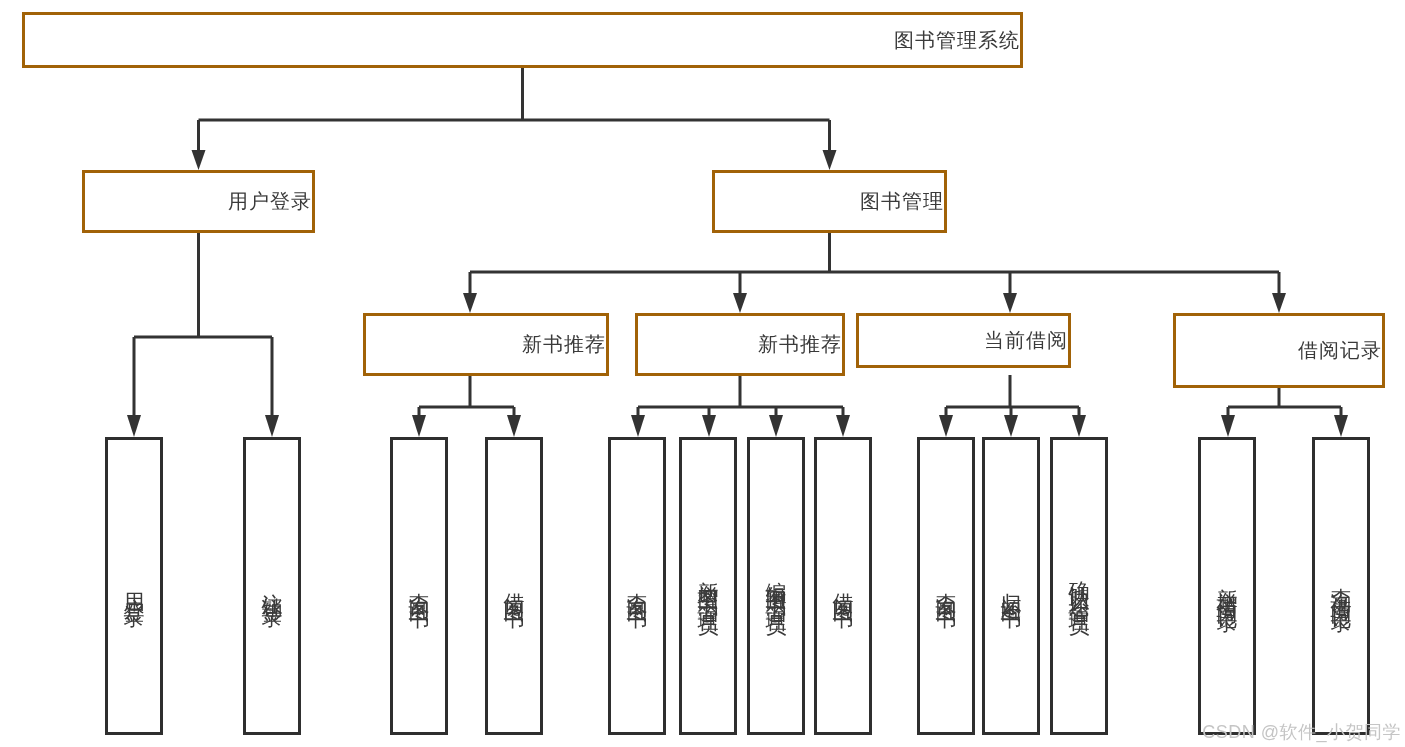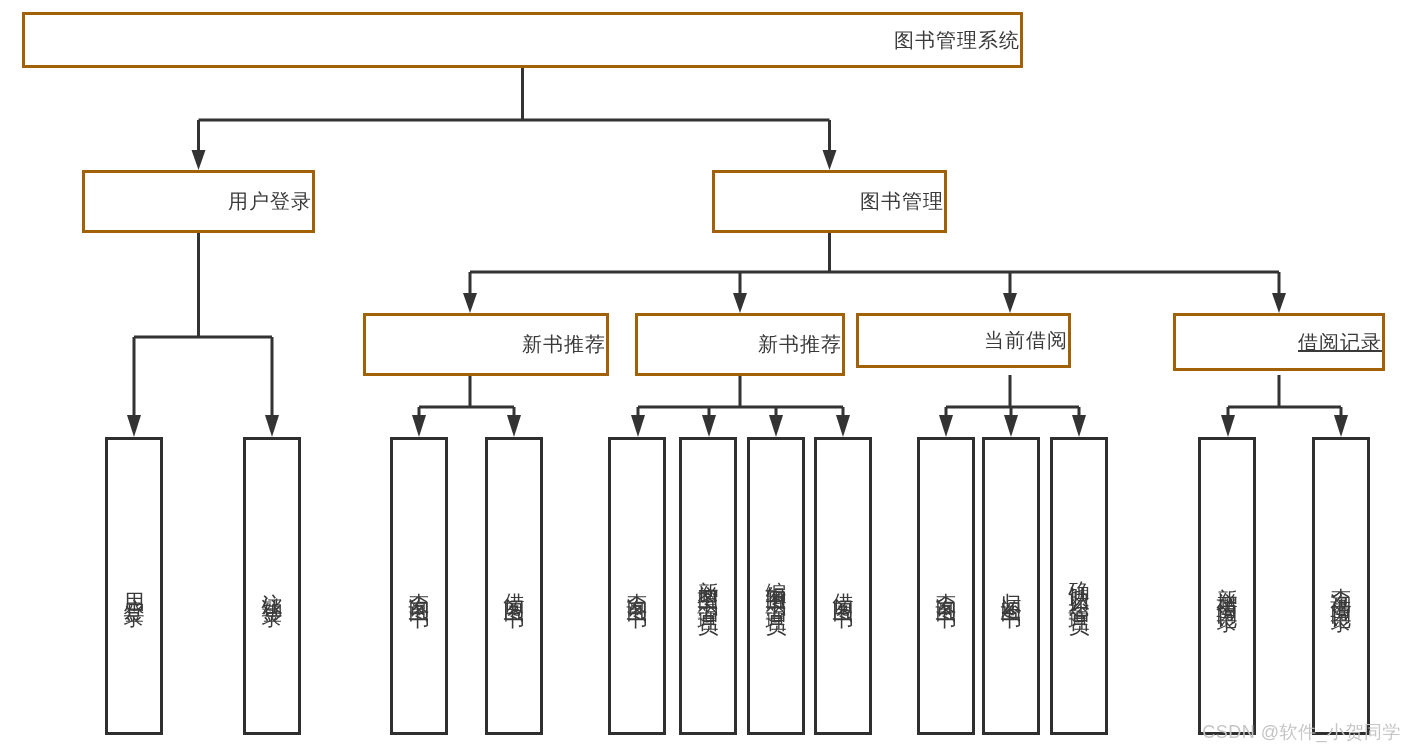--- a/index.html
+++ b/index.html
@@ -38,21 +38,21 @@
     color:#3a3a3a;
     line-height:52px;
   }
   
   .n-root{left:22px;top:12px;width:1001px;height:56px;}
   .n-l2-0{left:82px;top:170px;width:233px;height:63px;}
   .n-l2-1{left:712px;top:170px;width:235px;height:63px;}
   .n-l3-0{left:363px;top:313px;width:246px;height:63px;}
   .n-l3-1{left:635px;top:313px;width:210px;height:63px;}
   .n-l3-2{left:856px;top:313px;width:215px;height:55px;}
-  .n-l3-3{left:1173px;top:313px;width:212px;height:58px;text-decoration:underline;}
+  .n-l3-3{left:1173px;top:313px;width:212px;height:75px;}
   
   .lf-0{left:105px;}  .lf-1{left:243px;}
   .lf-2{left:390px;}  .lf-3{left:485px;}
   .lf-4{left:608px;}  .lf-5{left:679px;}  .lf-6{left:747px;}  .lf-7{left:814px;}
   .lf-8{left:917px;}  .lf-9{left:982px;}  .lf-10{left:1050px;}
   .lf-11{left:1198px;}.lf-12{left:1312px;}
   .watermark{
     position:absolute;
     right:4px;bottom:3px;
     font-size:18px;

